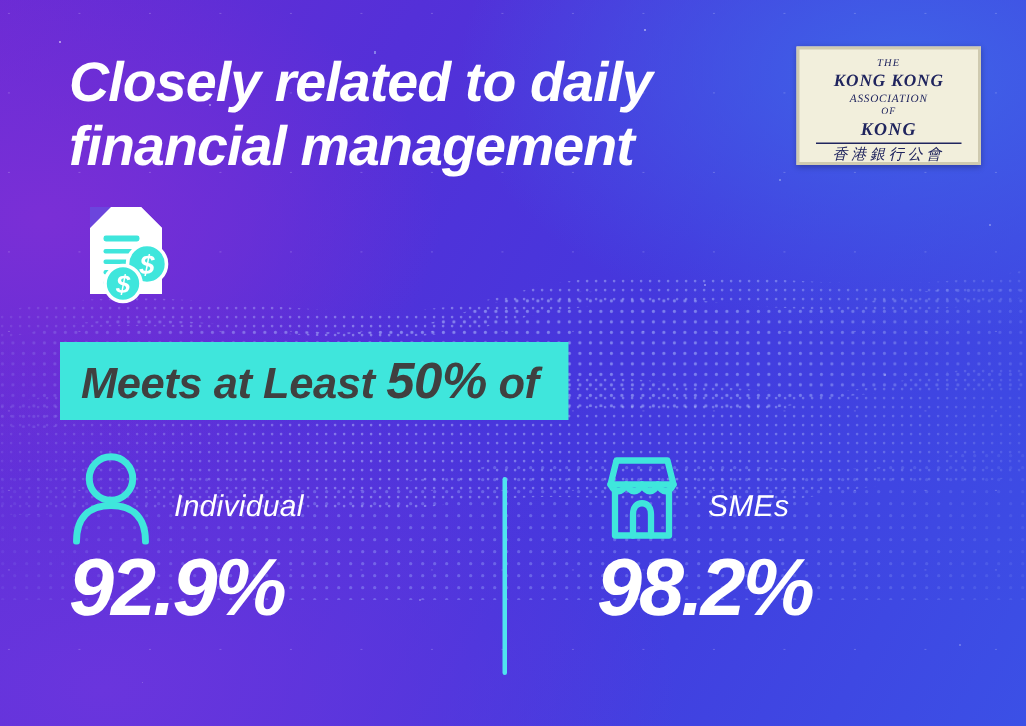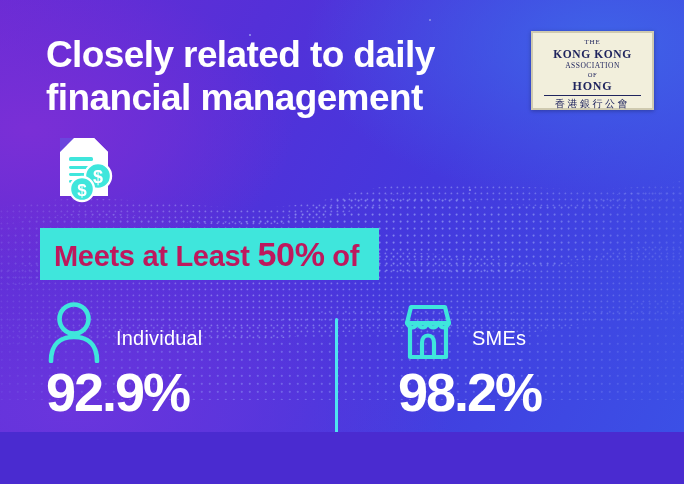--- a/index.html
+++ b/index.html
@@ -2,26 +2,27 @@
 <html><head>
 <meta charset="utf-8">
 <style>
   html,body{margin:0;padding:0;}
   body{
     width:684px;height:484px;overflow:hidden;
     font-family:"Liberation Sans", sans-serif;
     background:#4a2bd0;
   }
   #stage{
-    position:relative;width:684px;height:432px;overflow:hidden;
+    position:relative;width:684px;height:484px;overflow:hidden;
     background:
       radial-gradient(ellipse 70% 60% at 88% 10%, #3f63e8 0%, rgba(63,99,232,0) 62%),
       radial-gradient(ellipse 60% 55% at 4% 30%, #7a2fd6 0%, rgba(122,47,214,0) 65%),
       radial-gradient(ellipse 80% 70% at 10% 95%, #6a35dd 0%, rgba(106,53,221,0) 70%),
       linear-gradient(118deg, #6a2bd4 0%, #5430d8 30%, #4438dd 58%, #3b50e6 100%);
+    font-style: italic;
   }
 
   
   .stars{
     position:absolute;inset:0;pointer-events:none;opacity:.55;
     background-image:
       radial-gradient(1.3px 1.3px at 40px 28px, rgba(255,255,255,.85) 50%, transparent 52%),
       radial-gradient(1px 1px at 140px 70px, rgba(255,255,255,.6) 50%, transparent 52%),
       radial-gradient(1.6px 1.6px at 250px 35px, rgba(200,225,255,.8) 50%, transparent 52%),
       radial-gradient(1px 1px at 330px 95px, rgba(255,255,255,.55) 50%, transparent 52%),
@@ -75,21 +76,21 @@
   .logo .rule{height:1px;background:#20255e;margin:2px 7px 2px;}
   .logo .cn{font-size:10px;letter-spacing:2.5px;line-height:1.2;
     font-family:"DejaVu Sans", sans-serif;}
 
   
   .docicon{position:absolute;left:46px;top:134px;width:72px;height:70px;}
 
   
   .banner{position:absolute;left:40px;top:228px;}
   .banner .bline{
-    display:block;background:#3fe6dc;color:#be185d;
+    display:block;background:#3fe6dc;color:#404040;
     font-size:29px;font-weight:700;line-height:1;
     padding:9px 0 9px 14px;letter-spacing:-.3px;width:max-content;
   }
   .banner .bline.b1{padding-right:20px;}
   .banner .bline.b2{margin-top:0;}
   .banner .big{font-size:34px;font-weight:700;}
 
   
   .stat{position:absolute;top:299px;}
   .stat.left{left:46px;}
@@ -155,21 +156,21 @@
   <div class="headline">
     <span>Closely related to daily</span>
     <span>financial management</span>
   </div>
 
   <div class="logo">
     <div class="l1">THE</div>
     <div class="l2">KONG KONG</div>
     <div class="l3">ASSOCIATION</div>
     <div class="l4">OF</div>
-    <div class="l5">HONG</div>
+    <div class="l5">KONG</div>
     <div class="rule"></div>
     <div class="cn">香港銀行公會</div>
   </div>
 
   <svg class="docicon" viewBox="0 0 72 70">
     <path d="M14 4 H48 L62 18 V62 H14 Z" fill="#ffffff"></path>
     <path d="M14 4 L14 18 L28 18 Z" fill="#8f6fe8" opacity="0.35"></path>
     <path d="M28 4 H48 L62 18 V62 H14 V18 Z" fill="#ffffff"></path>
     <path d="M14 4 H28 V18 H14 Z" fill="none"></path>
     <polygon points="14,4 28,4 14,18" fill="#6b45dd"></polygon>

